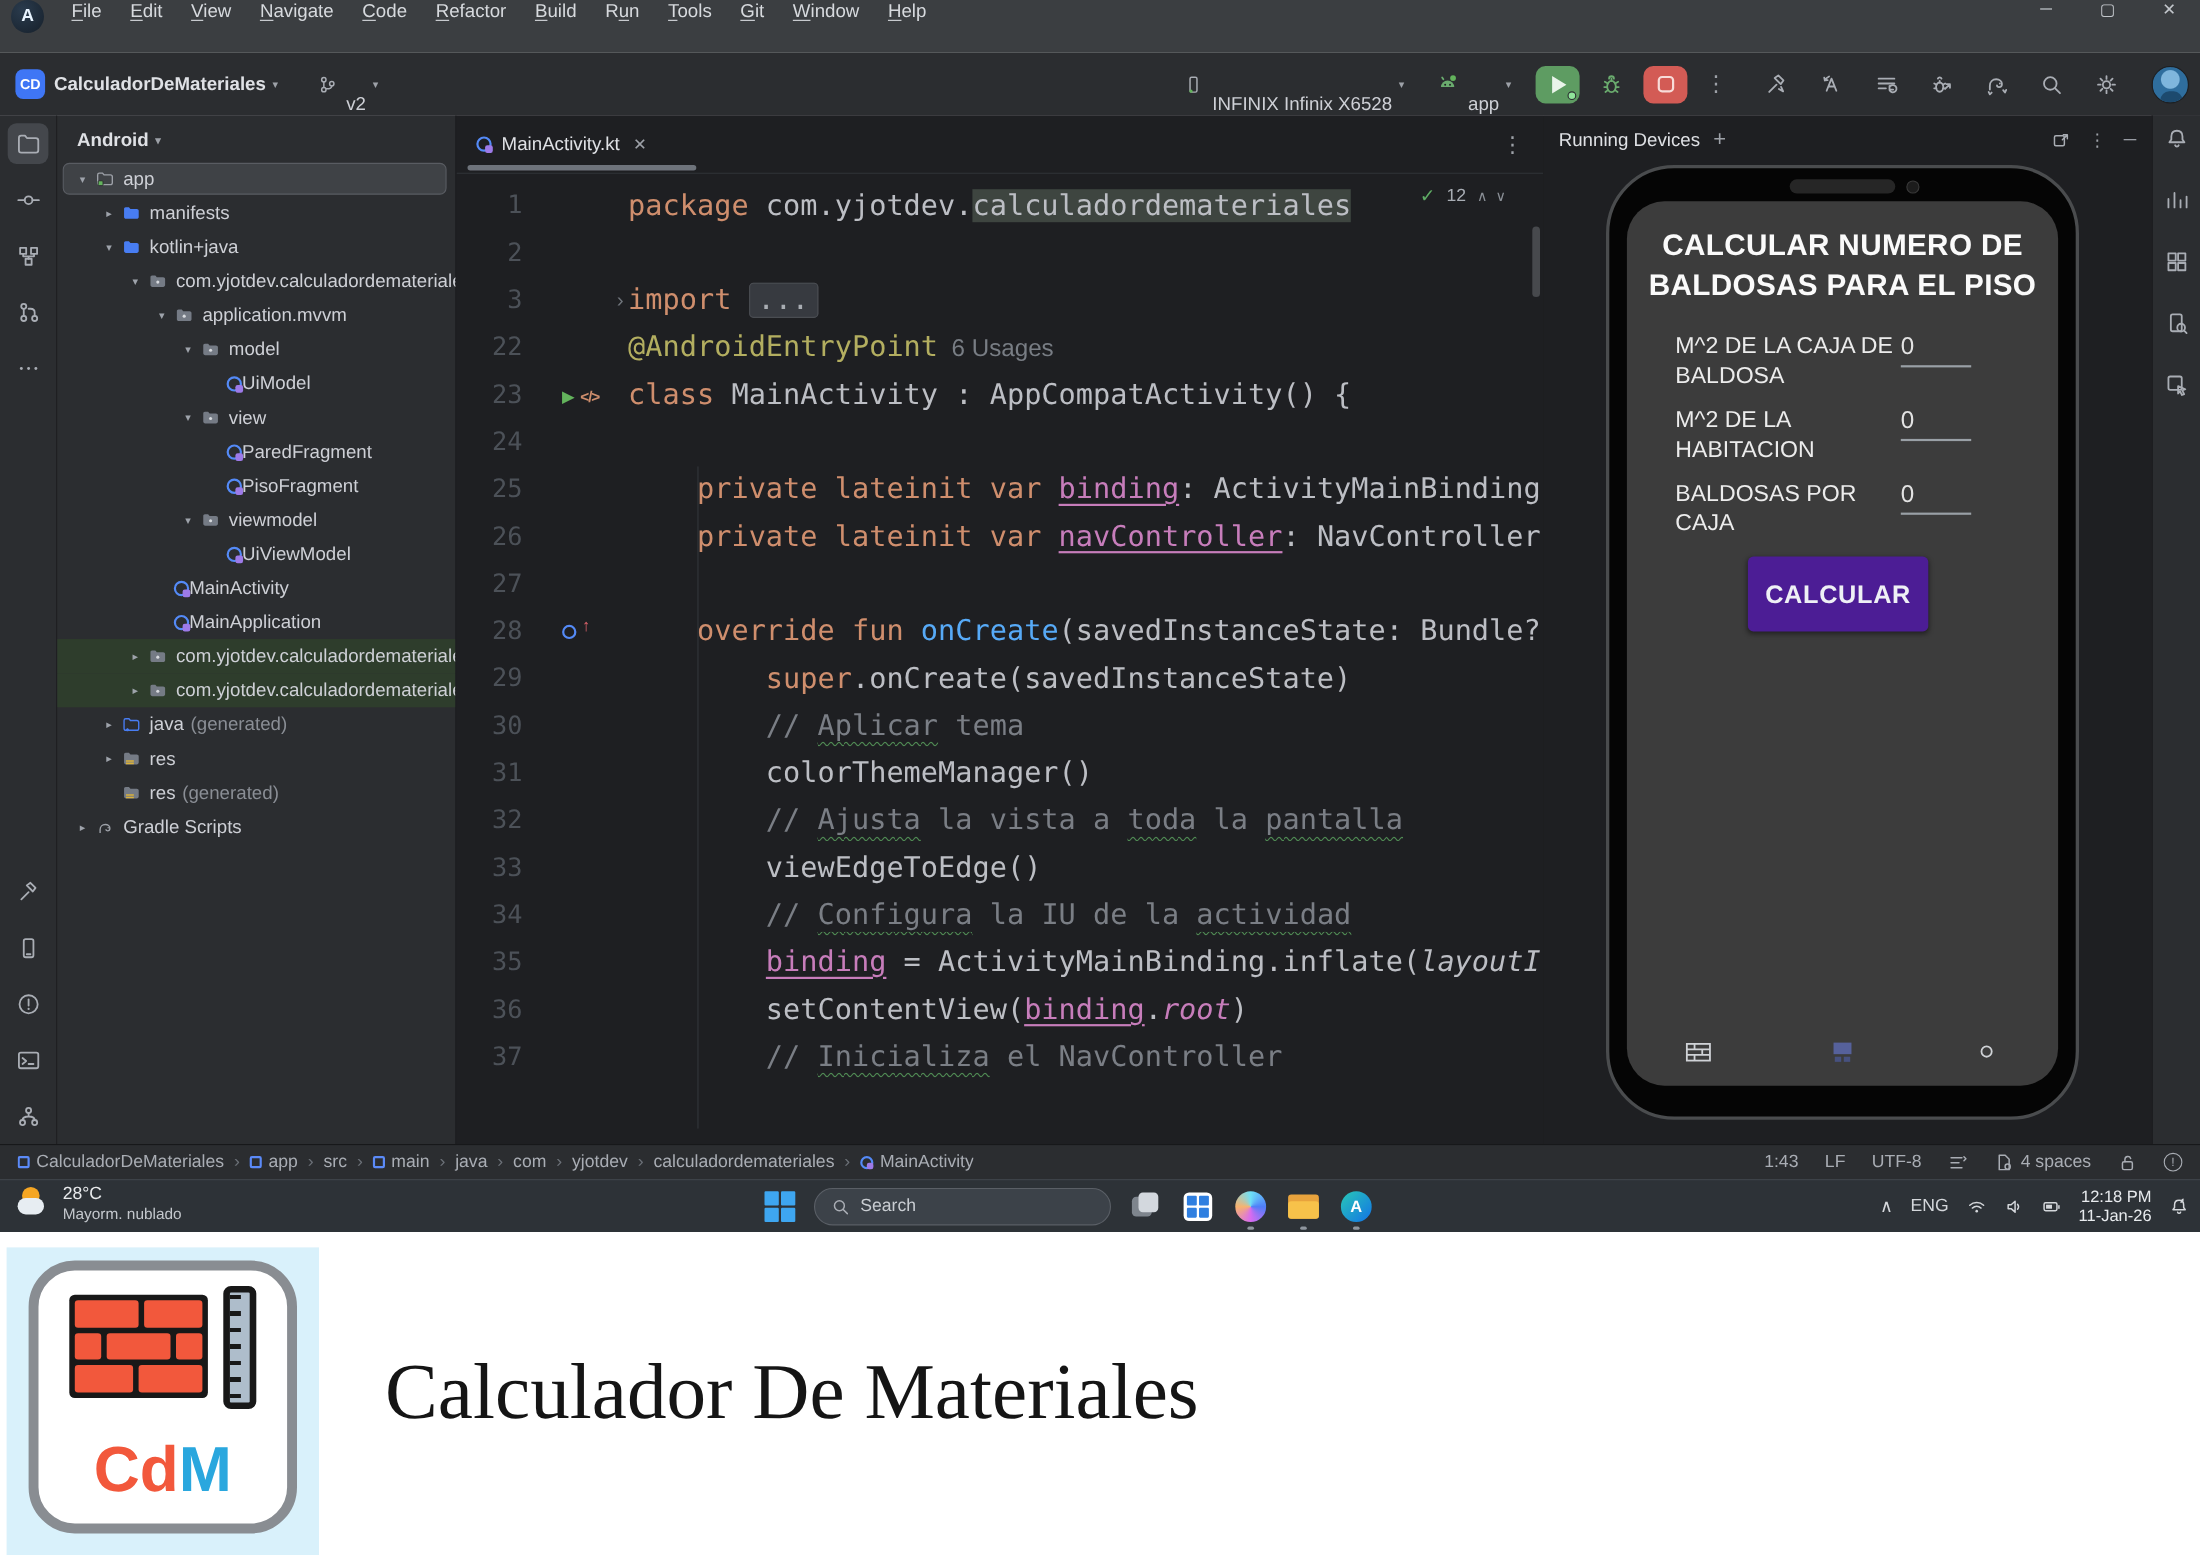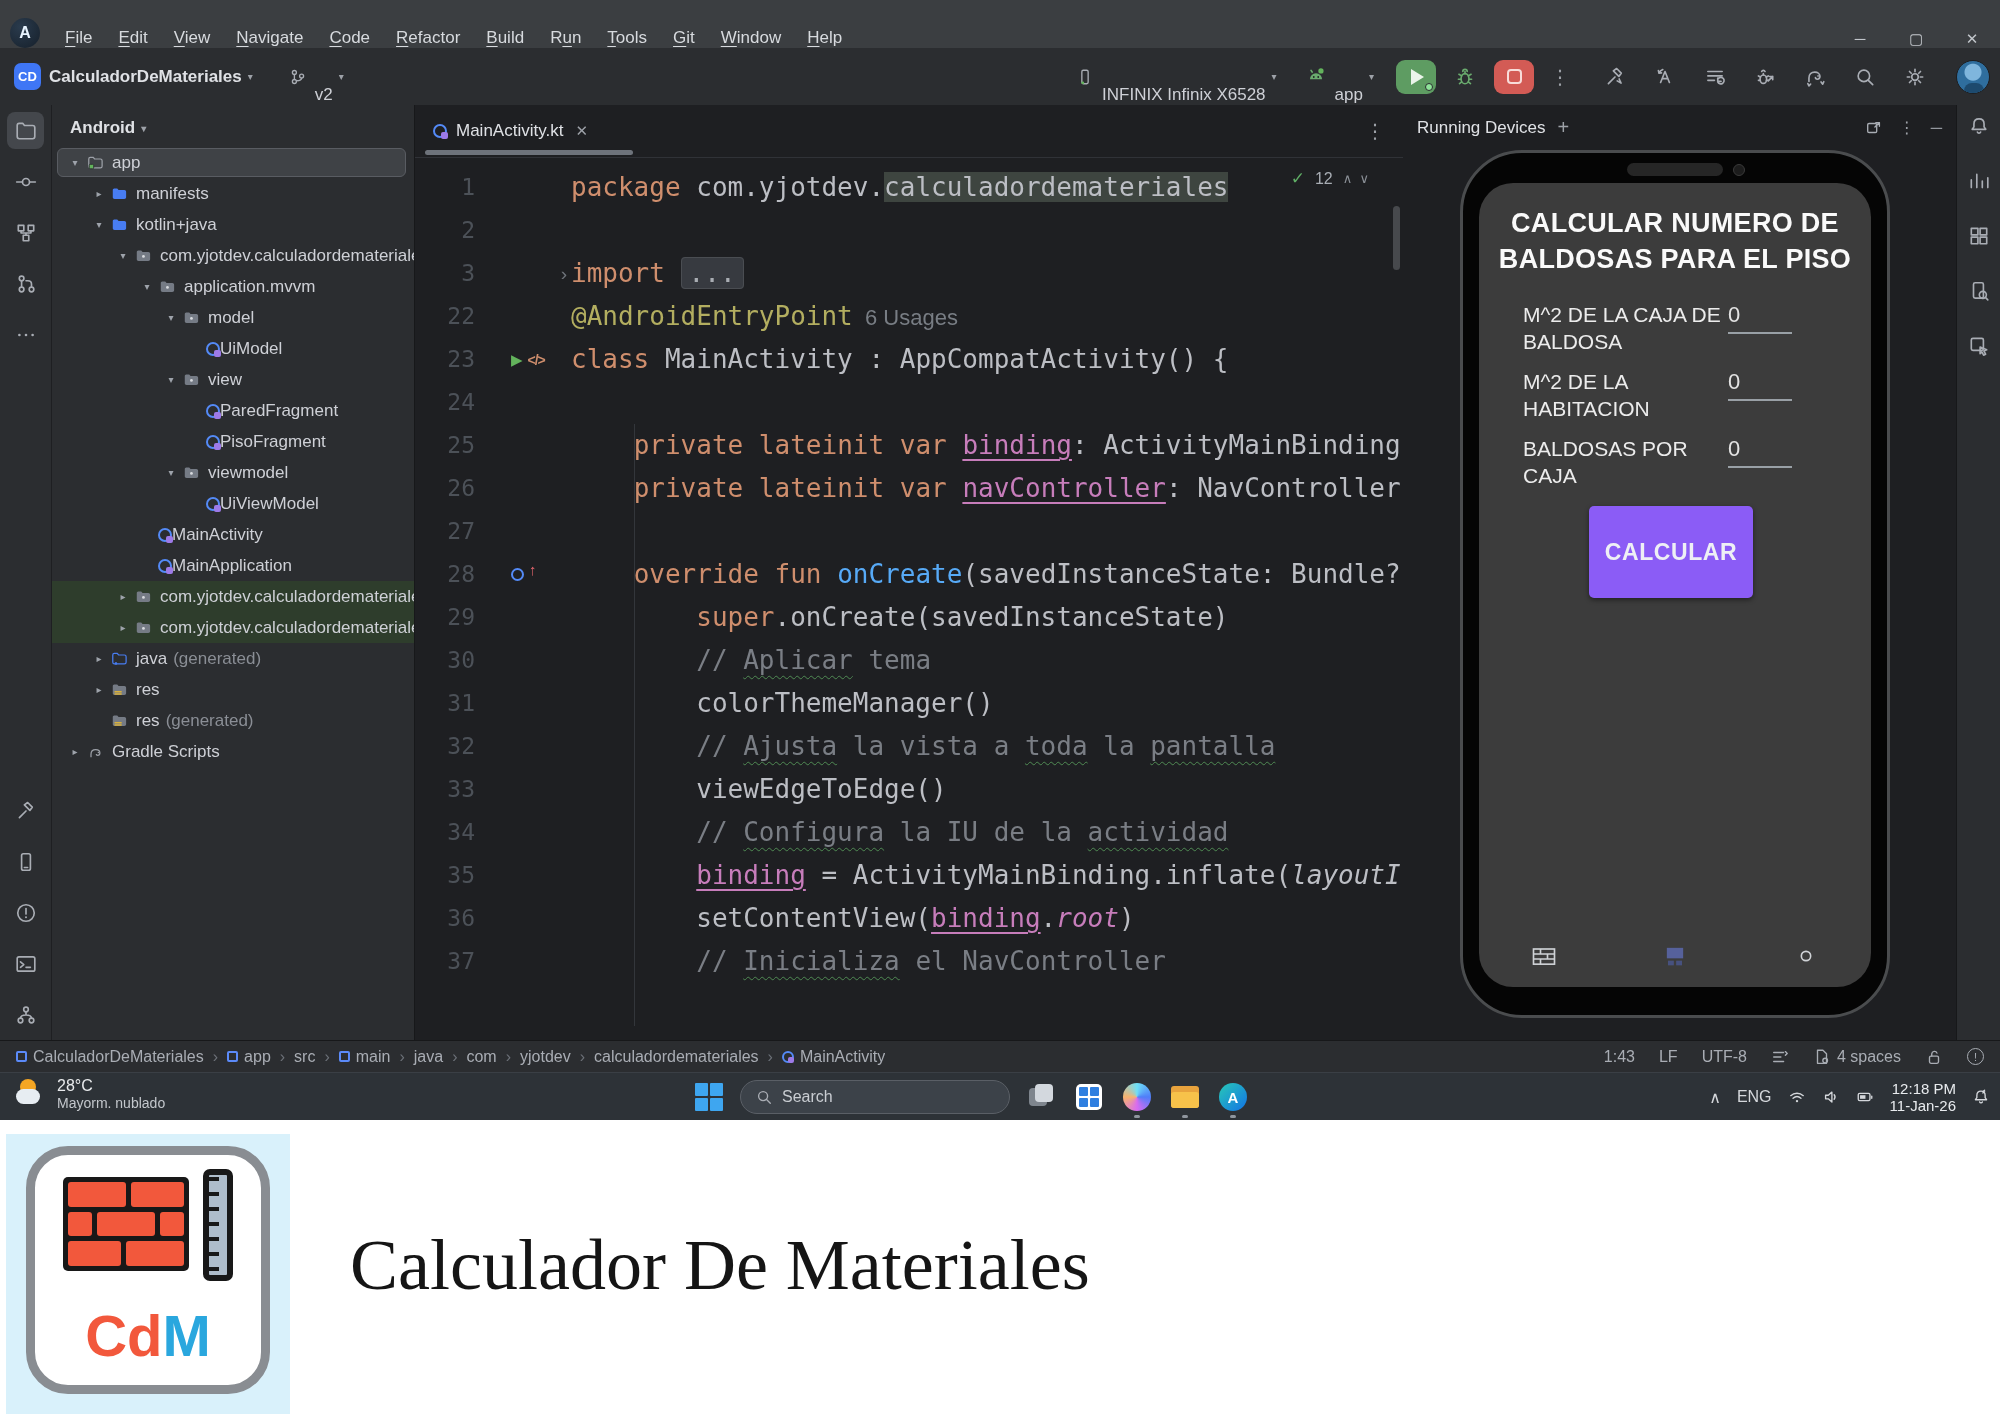--- a/index.html
+++ b/index.html
@@ -2,21 +2,21 @@
 <html><head>
 <meta charset="utf-8">
 <style>
   html,body{margin:0;padding:0;background:#fff;}
   *{box-sizing:border-box;}
   .screen{position:relative;width:2000px;height:1414px;overflow:hidden;
           font-family:"Liberation Sans",sans-serif;color:#ced0d6;background:#fff;}
 
   
   .menubar{position:absolute;left:0;top:0;width:2000px;height:48px;background:#3b3e41;
-           display:flex;align-items:flex-end;}
+           display:flex;align-items:flex-start;}
   .aslogo{width:30px;height:30px;border-radius:50%;margin:0 12px 0 10px;
           background:radial-gradient(circle at 35% 30%,#2a3b4d,#16202b);position:relative;flex:none;}
   .aslogo::after{content:"A";position:absolute;left:0;top:0;width:100%;height:100%;
           display:flex;align-items:center;justify-content:center;color:#e8f4ff;font-size:16px;font-weight:bold;}
   .menu-item{padding:0 13px;font-size:17px;color:#d7dade;cursor:default;}
   .menu-item u{text-underline-offset:3px;}
   .winctl{margin-left:auto;display:flex;}
   .winctl span{width:56px;text-align:center;color:#c2c6cb;font-size:15px;}
 
   
@@ -117,21 +117,21 @@
   .cam{position:absolute;left:calc(50% + 58px);top:11px;width:12px;height:12px;border-radius:50%;background:#1c1c1c;border:1px solid #3a3a3a;}
   .pscreen{position:absolute;left:16px;right:16px;top:30px;bottom:28px;background:#3c3c3c;border-radius:34px;overflow:hidden;}
   .ptitle{position:absolute;top:22px;left:0;right:0;text-align:center;font-size:27px;font-weight:bold;
           color:#fafafa;line-height:36px;letter-spacing:.3px;}
   .pfields{position:absolute;top:118px;left:44px;right:24px;}
   .pfield{display:flex;margin-bottom:13px;}
   .pflabel{flex:1;max-width:205px;font-size:21px;line-height:27px;color:#ececec;}
   .pfval{width:104px;flex:none;padding-top:1px;}
   .pfval .v{font-size:22px;color:#e3e3e3;}
   .pfval .u{width:64px;height:2px;background:#99a0a6;margin-top:4px;}
-  .pbutton{position:absolute;left:110px;top:323px;width:164px;height:92px;background:#8b5cf6;border-radius:5px;
+  .pbutton{position:absolute;left:110px;top:323px;width:164px;height:68px;background:#4c1d95;border-radius:5px;
            box-shadow:0 2px 5px rgba(0,0,0,.45);display:flex;align-items:center;justify-content:center;
            color:#eef0f5;font-size:23px;font-weight:bold;letter-spacing:.6px;}
   .pnav{position:absolute;left:0;right:0;bottom:8px;height:46px;display:flex;}
   .pnav>div{flex:1;display:flex;align-items:center;justify-content:center;}
   .pnav svg{width:28px;height:28px;}
   .pnav svg *{stroke:#cfd2d6;stroke-width:1.4;fill:none;}
 
   
   .statusbar{position:absolute;left:0;top:1040px;width:2000px;height:32px;background:#2b2d30;border-top:1px solid #17181a;
              display:flex;align-items:center;padding:0 16px;font-size:16px;color:#a9adb4;}

